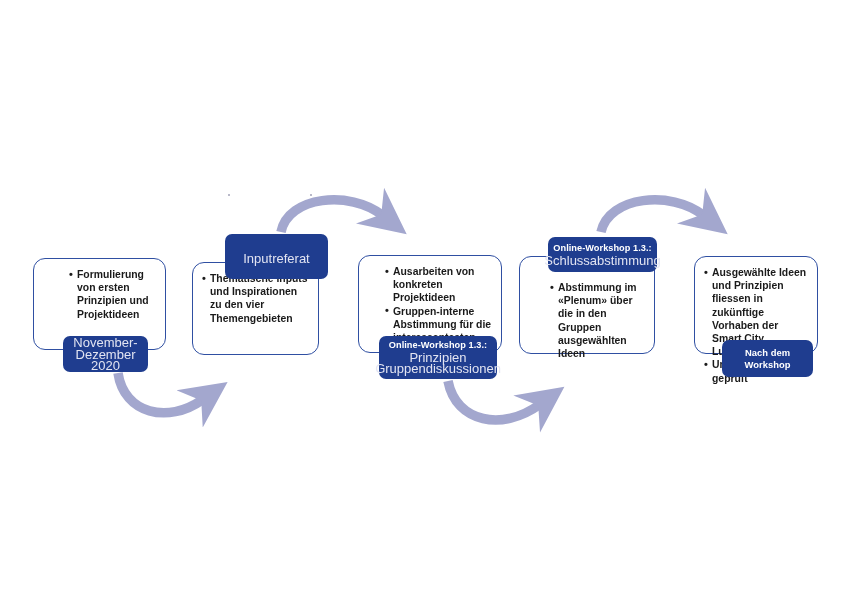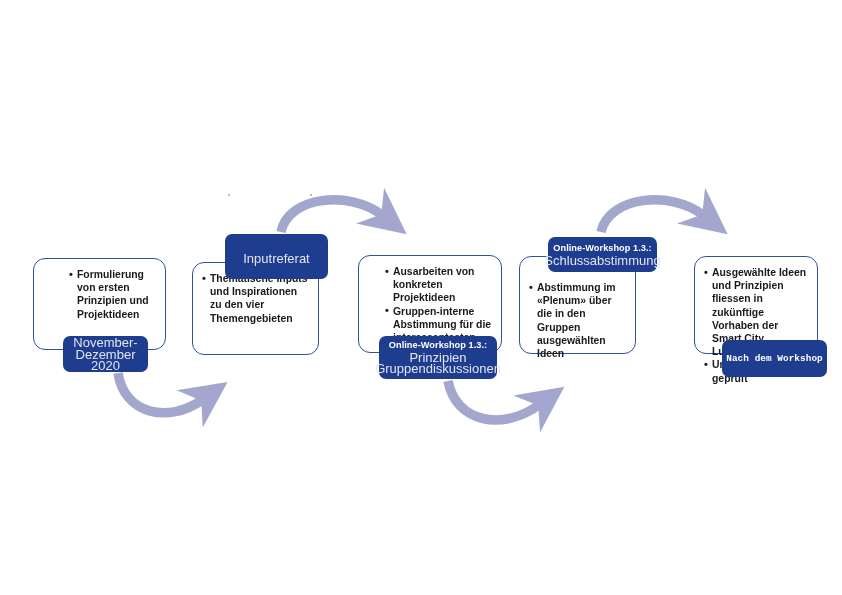--- a/index.html
+++ b/index.html
@@ -140,33 +140,33 @@
     <ul class="bullets">
       <li>Ausarbeiten von konkreten Projektideen</li>
       <li>Gruppen-interne Abstimmung für die interessantesten Ideen</li>
     </ul>
   </div>
   <div class="label-tab" style="left:379px; top:336px; width:118px; height:43px;">
     <span class="l-title">Online-Workshop 1.3.:</span>
     <span class="l-sub">Prinzipien Gruppendiskussionen</span>
   </div>
 
-  <div class="stage-box" style="left:519px; top:256px; width:117px; height:98px;">
+  <div class="stage-box" style="left:519px; top:256px; width:136px; height:98px;padding-left:21px;">
     <ul class="bullets" style="padding-top:24px;">
       <li>Abstimmung im «Plenum» über die in den Gruppen ausgewählten Ideen</li>
     </ul>
   </div>
   <div class="label-tab" style="left:548px; top:237px; width:109px; height:35px;">
     <span class="l-title">Online-Workshop 1.3.:</span>
     <span class="l-sub">Schlussabstimmung</span>
   </div>
 
   <div class="stage-box" style="left:694px; top:256px; width:124px; height:98px;">
     <ul class="bullets">
       <li>Ausgewählte Ideen und Prinzipien fliessen in zukünftige Vorhaben der Smart City LuzernNord</li>
       <li>Umsetzung wird geprüft</li>
     </ul>
   </div>
-  <div class="label-tab single" style="left:722px; top:340px; width:105px; height:37px;font-family:Liberation Mono, monospace;">
+  <div class="label-tab single" style="left:722px; top:340px; width:91px; height:37px;">
     <span class="l-title">Nach dem Workshop</span>
   </div>
 
 </div>
 
 </body></html>

